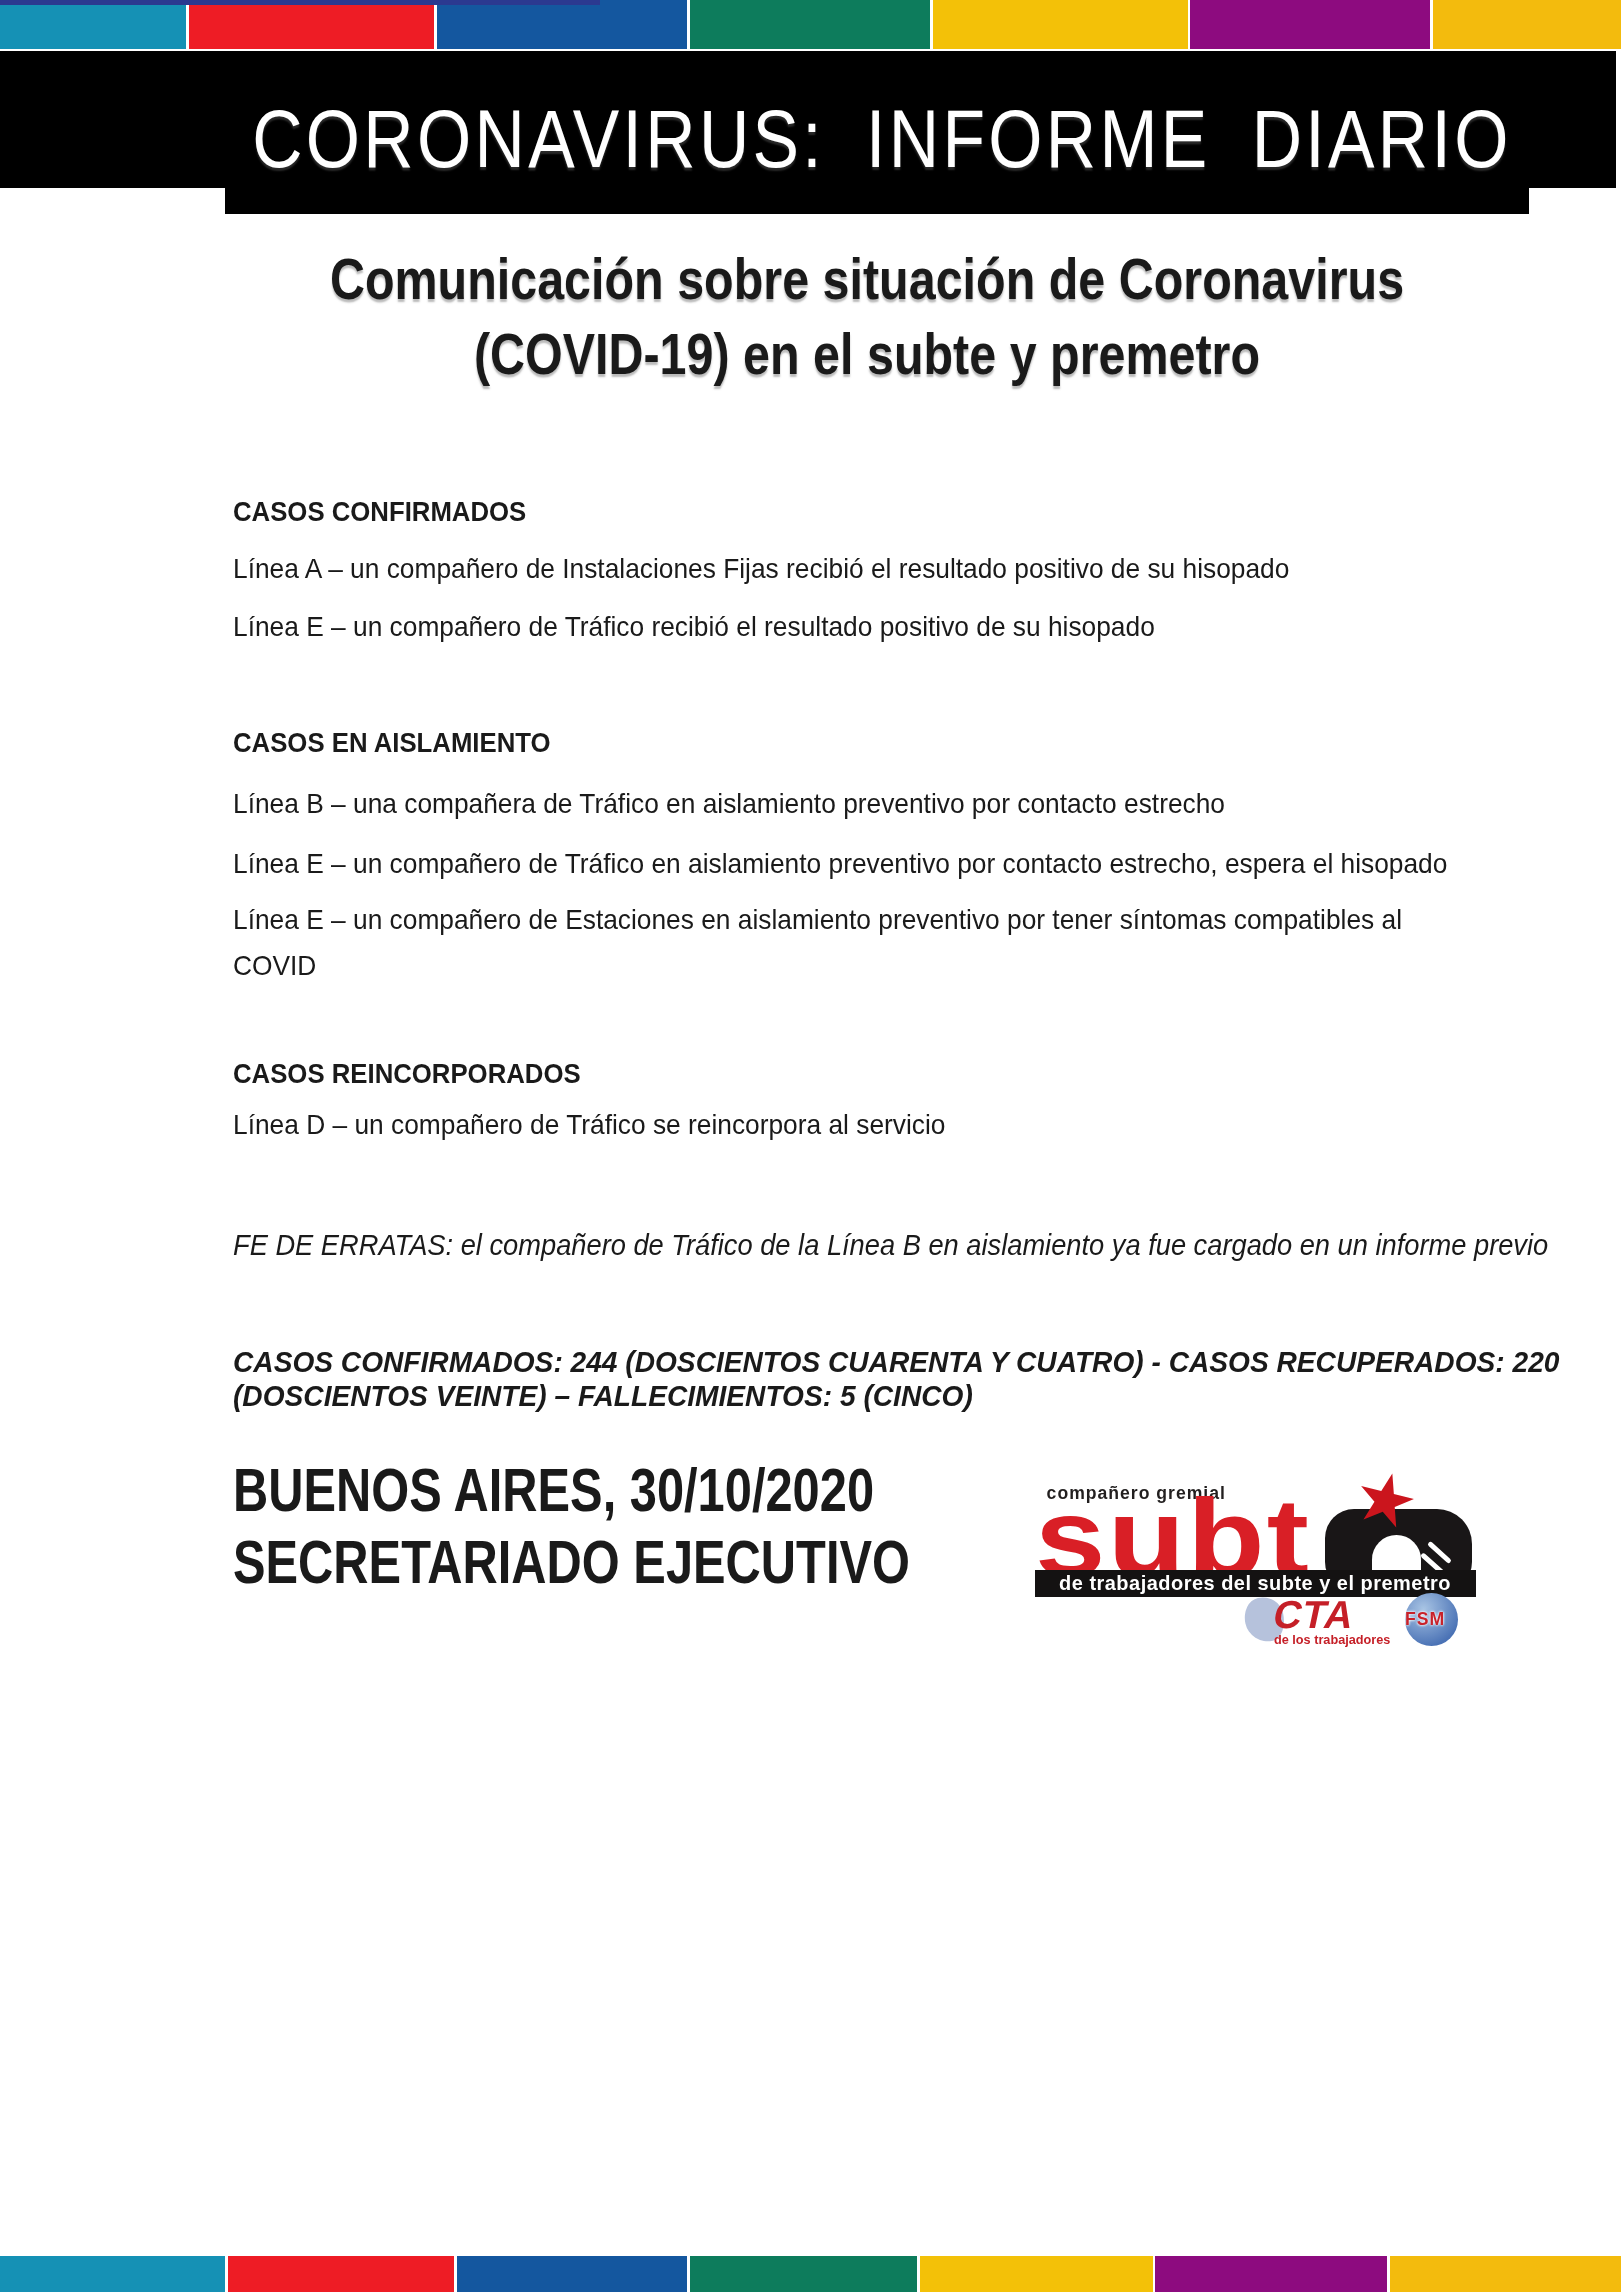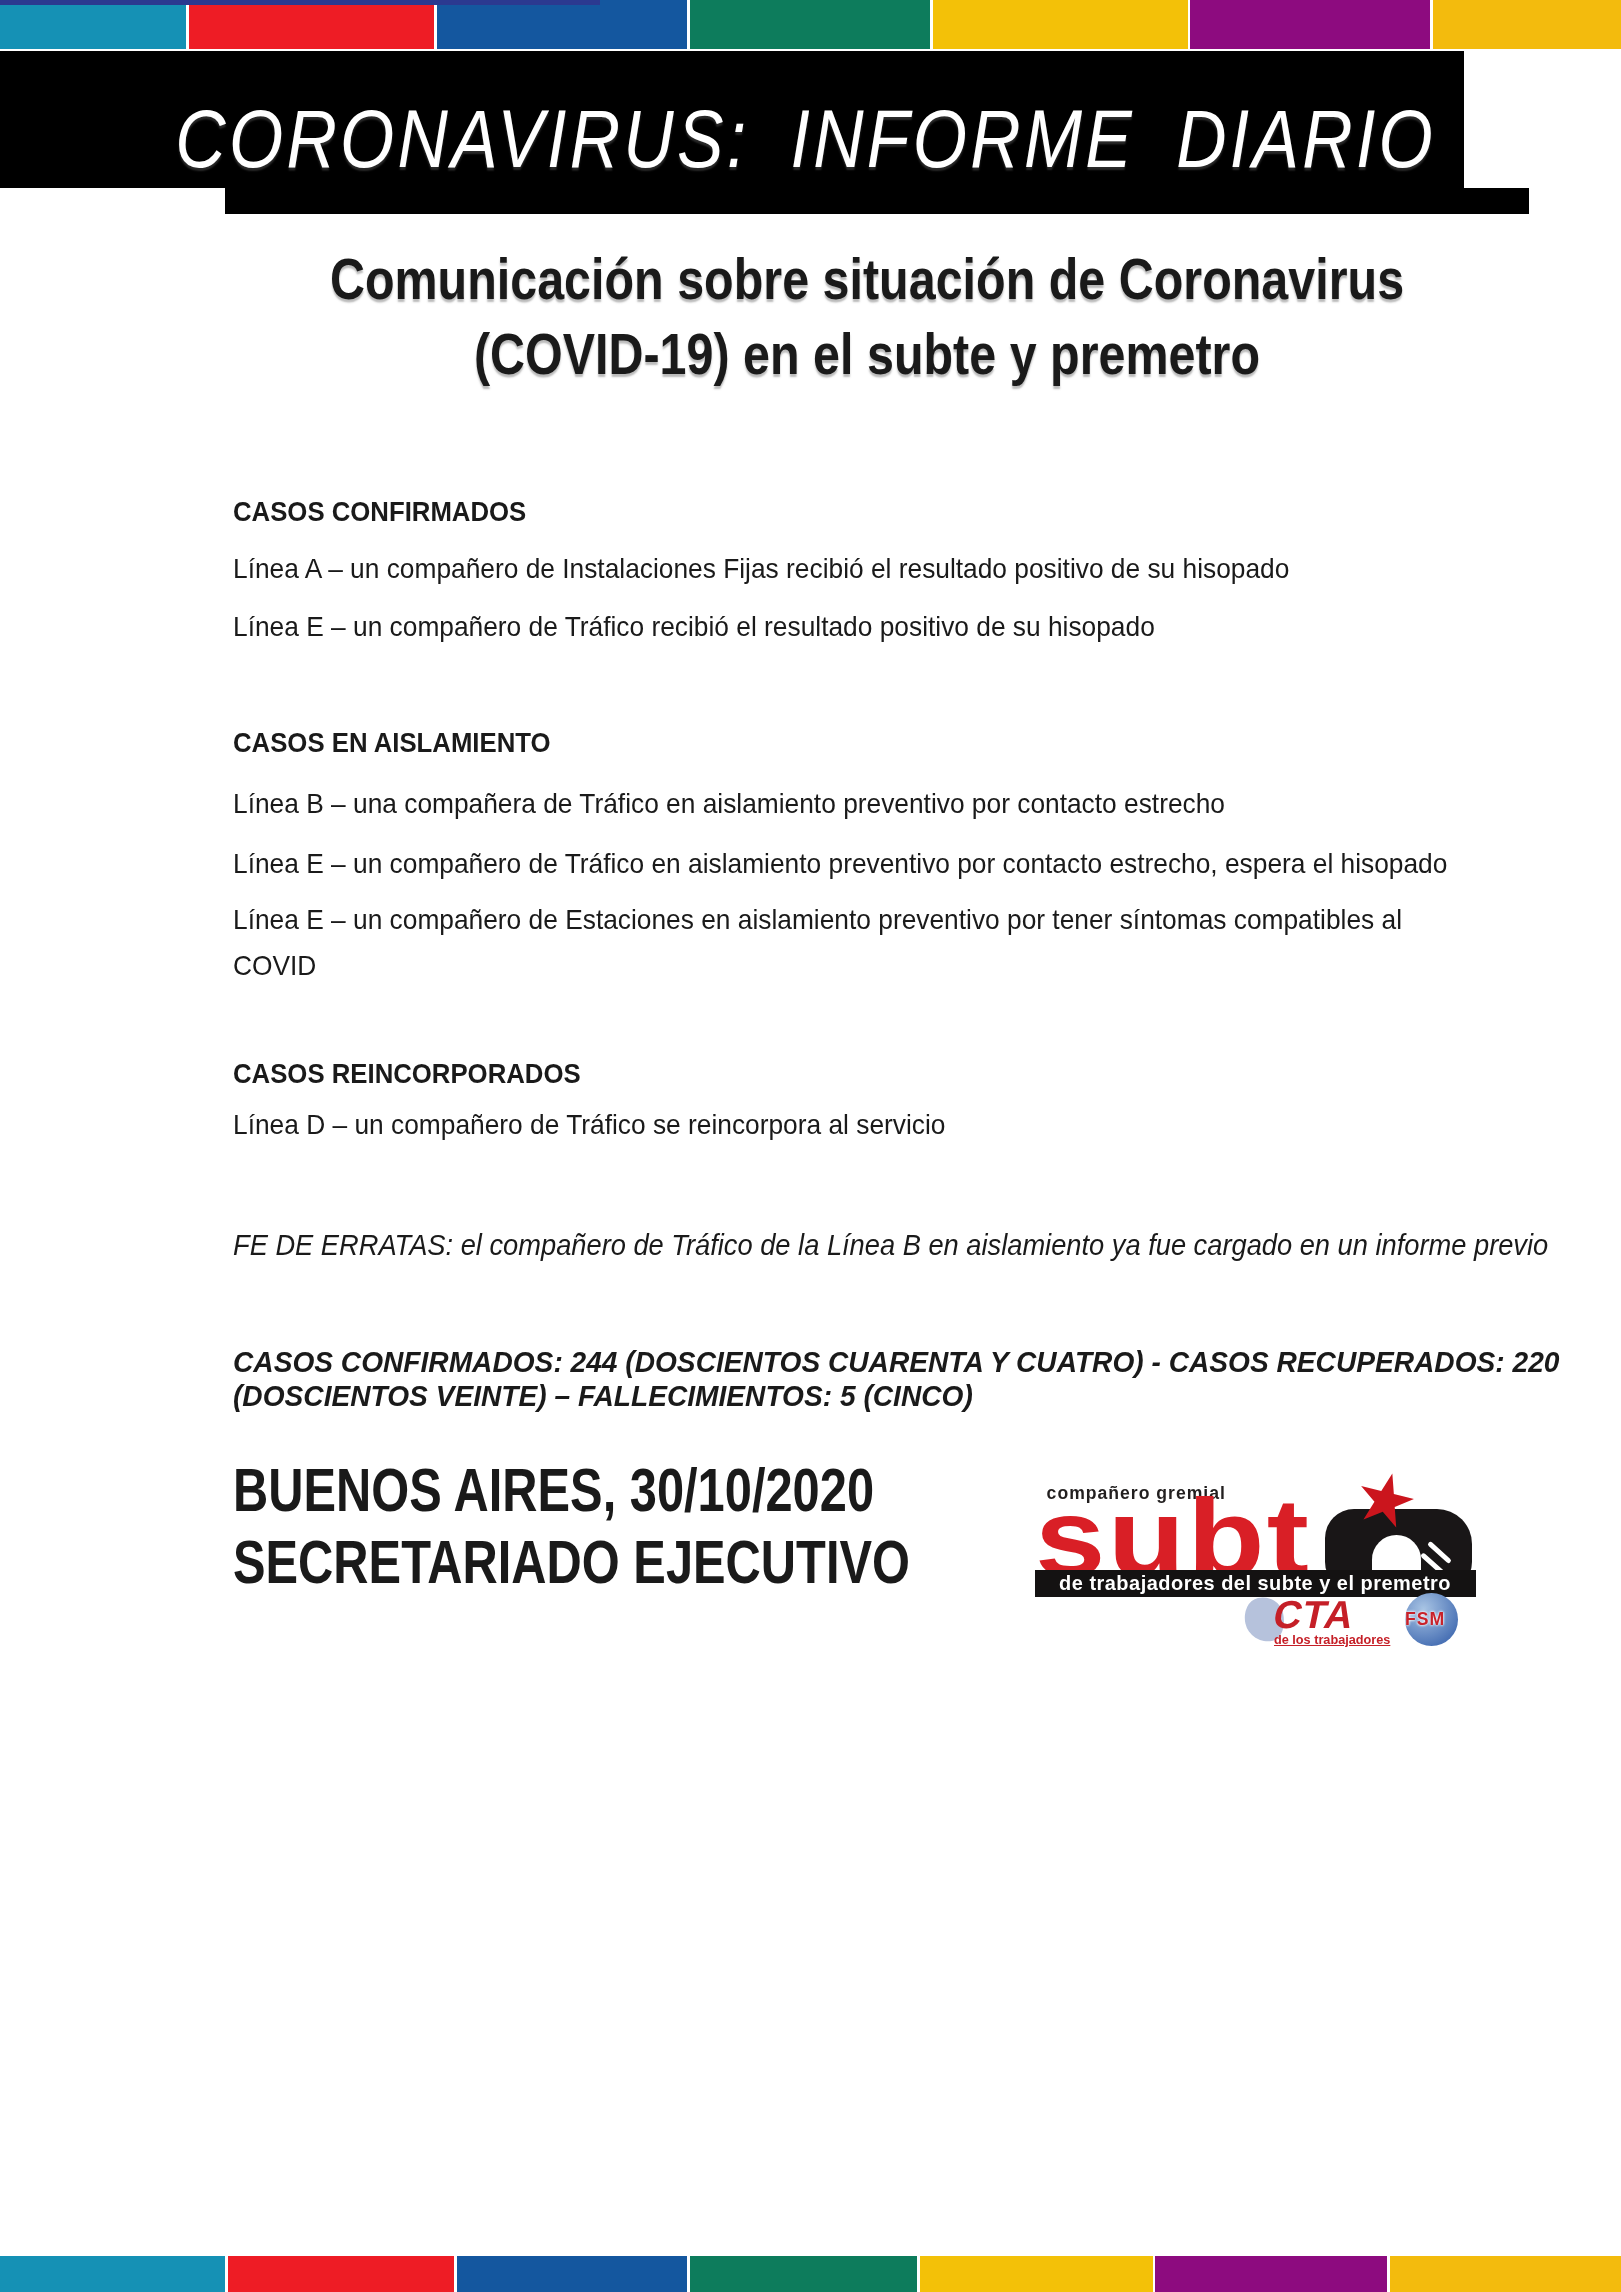--- a/index.html
+++ b/index.html
@@ -9,22 +9,22 @@
 
   
   .strip{left:0;width:1621px;display:flex;gap:2.9px;background:#ffffff;}
   .strip-top{top:0;height:49px;}
   .strip-bottom{top:2256px;height:36px;}
   .strip-seg{height:100%;}
   .strip-seg:last-child{flex:1;}
   .accent-line{top:0;left:0;width:600px;height:4.9px;}
 
   
-  .banner{top:51px;left:0;width:1464px;height:137px;background:#000;
-          display:flex;align-items:flex-end;justify-content:center;padding:0 0 3.9px 147px;box-sizing:border-box;font-style:italic;}
+  .banner{top:51px;left:0;width:1616px;height:137px;background:#000;
+          display:flex;align-items:flex-end;justify-content:center;padding:0 0 3.9px 147px;box-sizing:border-box;}
   .banner-shadow{top:188px;left:225px;width:1304px;height:25.5px;background:#000;}
   .banner-title{color:#fff;font-size:82px;line-height:90px;white-space:nowrap;
                 letter-spacing:3.9px;word-spacing:21.6px;transform:scaleX(0.85);transform-origin:center bottom;
                 text-shadow:0 2.9px 2px rgba(90,90,90,.45);}
 
   
   .heading{top:242px;left:235px;width:1264px;text-align:center;font-size:57px;line-height:75px;
            font-weight:bold;white-space:pre-line;transform:scaleX(0.85);transform-origin:center top;
            text-shadow:0 2.9px 2px rgba(120,120,120,.5);}
 
@@ -46,21 +46,21 @@
   .logo-e{left:298px;top:39px;width:147px;height:82px;background:#191617;border-radius:29px 35px 29px 29px;}
   .logo-bulb{left:345px;top:65px;width:49px;height:53px;background:#fff;border-radius:24.5px 24.5px 9.8px 9.8px;}
   .logo-line1{left:390px;top:94px;width:37px;height:4.9px;background:#fff;border-radius:2.9px;transform:rotate(42deg);}
   .logo-line2{left:398px;top:80px;width:29px;height:4.9px;background:#fff;border-radius:2.9px;transform:rotate(42deg);}
   .logo-star{left:327px;top:-5.9px;font-size:71px;line-height:71px;transform:rotate(14deg);}
   .logo-bar{left:7.8px;top:100px;width:441px;height:26.5px;background:#141212;display:flex;align-items:center;justify-content:center;}
   .logo-bar-text{color:#fff;font-size:20.6px;font-weight:bold;letter-spacing:0.5px;white-space:nowrap;transform:scaleX(0.97);}
   .cta-map{left:218px;top:127px;width:39px;height:45px;background:#b6c2dc;
            border-radius:45% 55% 40% 60% / 50% 45% 55% 50%;transform:rotate(-12deg);}
   .cta-text{left:247px;top:125px;font-size:39px;line-height:39px;font-weight:bold;letter-spacing:1px;transform:skewX(-12deg);}
-  .cta-sub{left:247px;top:163px;font-size:12.7px;font-weight:bold;text-decoration:underline;}
+  .cta-sub{left:247px;top:163px;font-size:12.7px;font-weight:bold;}
   .fsm{left:378px;top:123px;width:53px;height:53px;border-radius:50%;
        background:radial-gradient(circle at 35% 30%, #a8c4e4, #4a72b5 75%);
        display:flex;align-items:center;justify-content:flex-start;}
   .fsm-text{font-size:17.6px;font-weight:bold;letter-spacing:1px;color:#c8222a;text-shadow:0 0 2.9px #fff,0 0 2.9px #fff;}
 </style>
 </head>
 <body>
 
 <div class="page">
 

